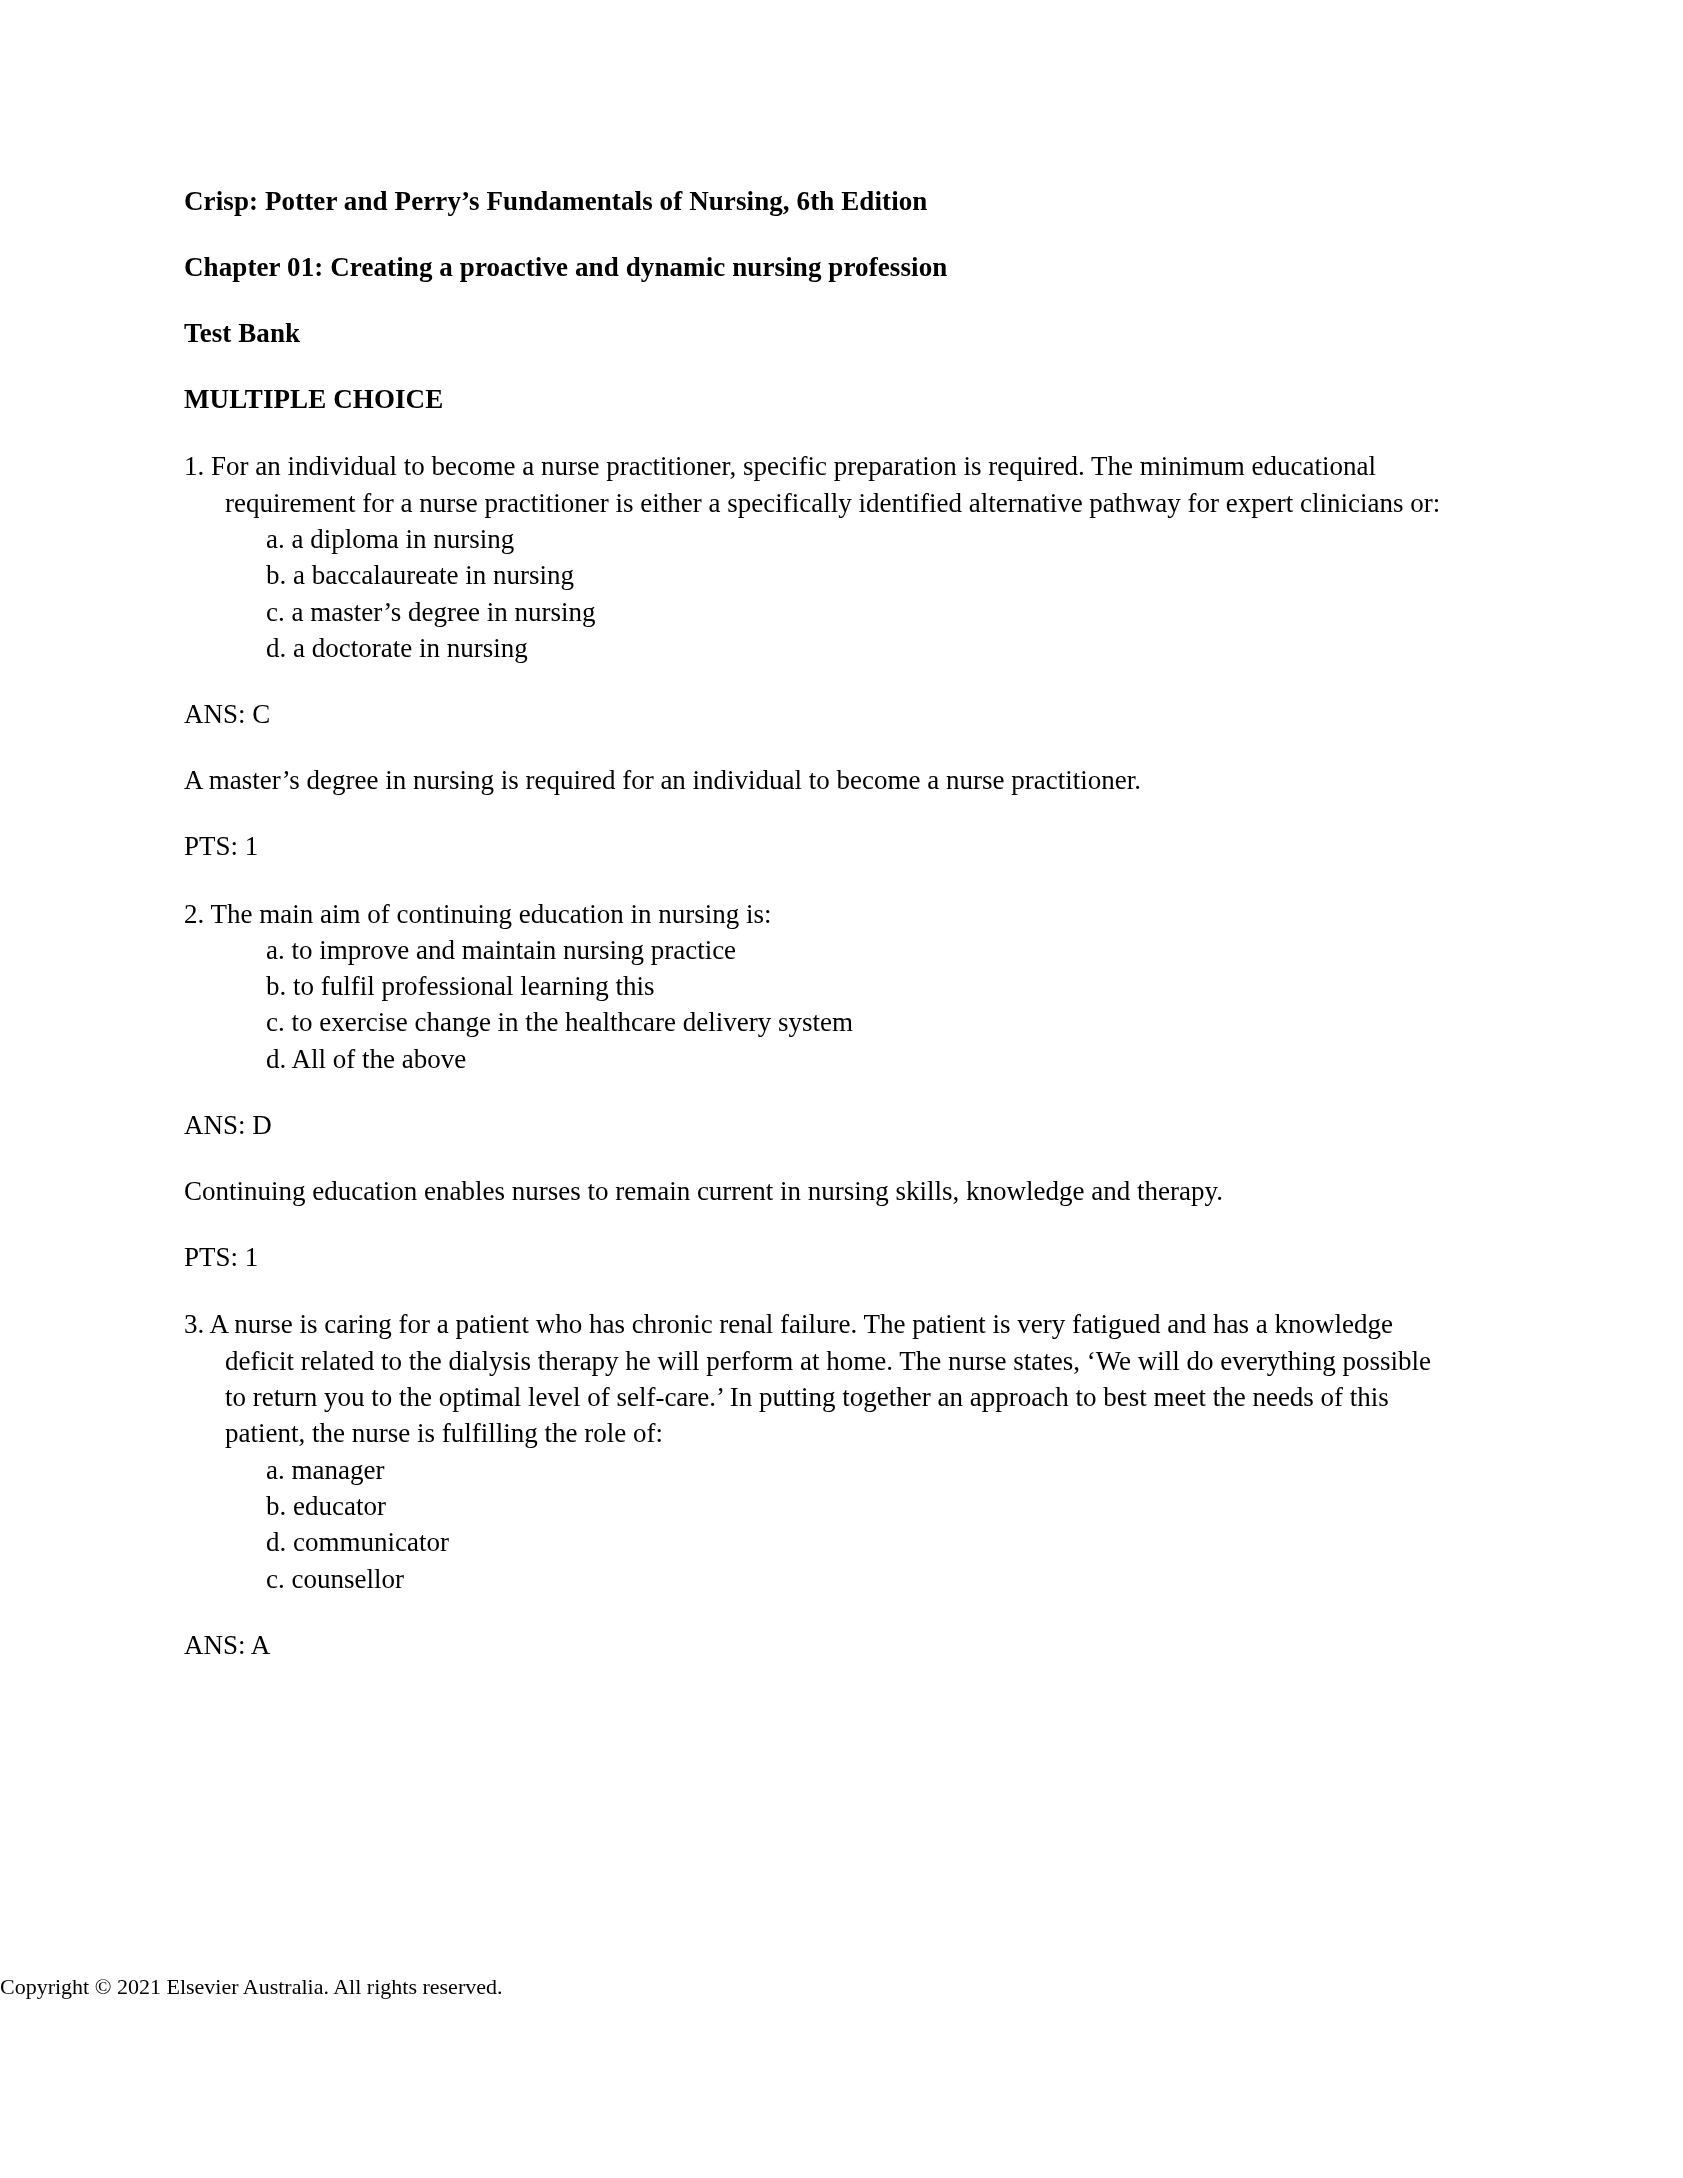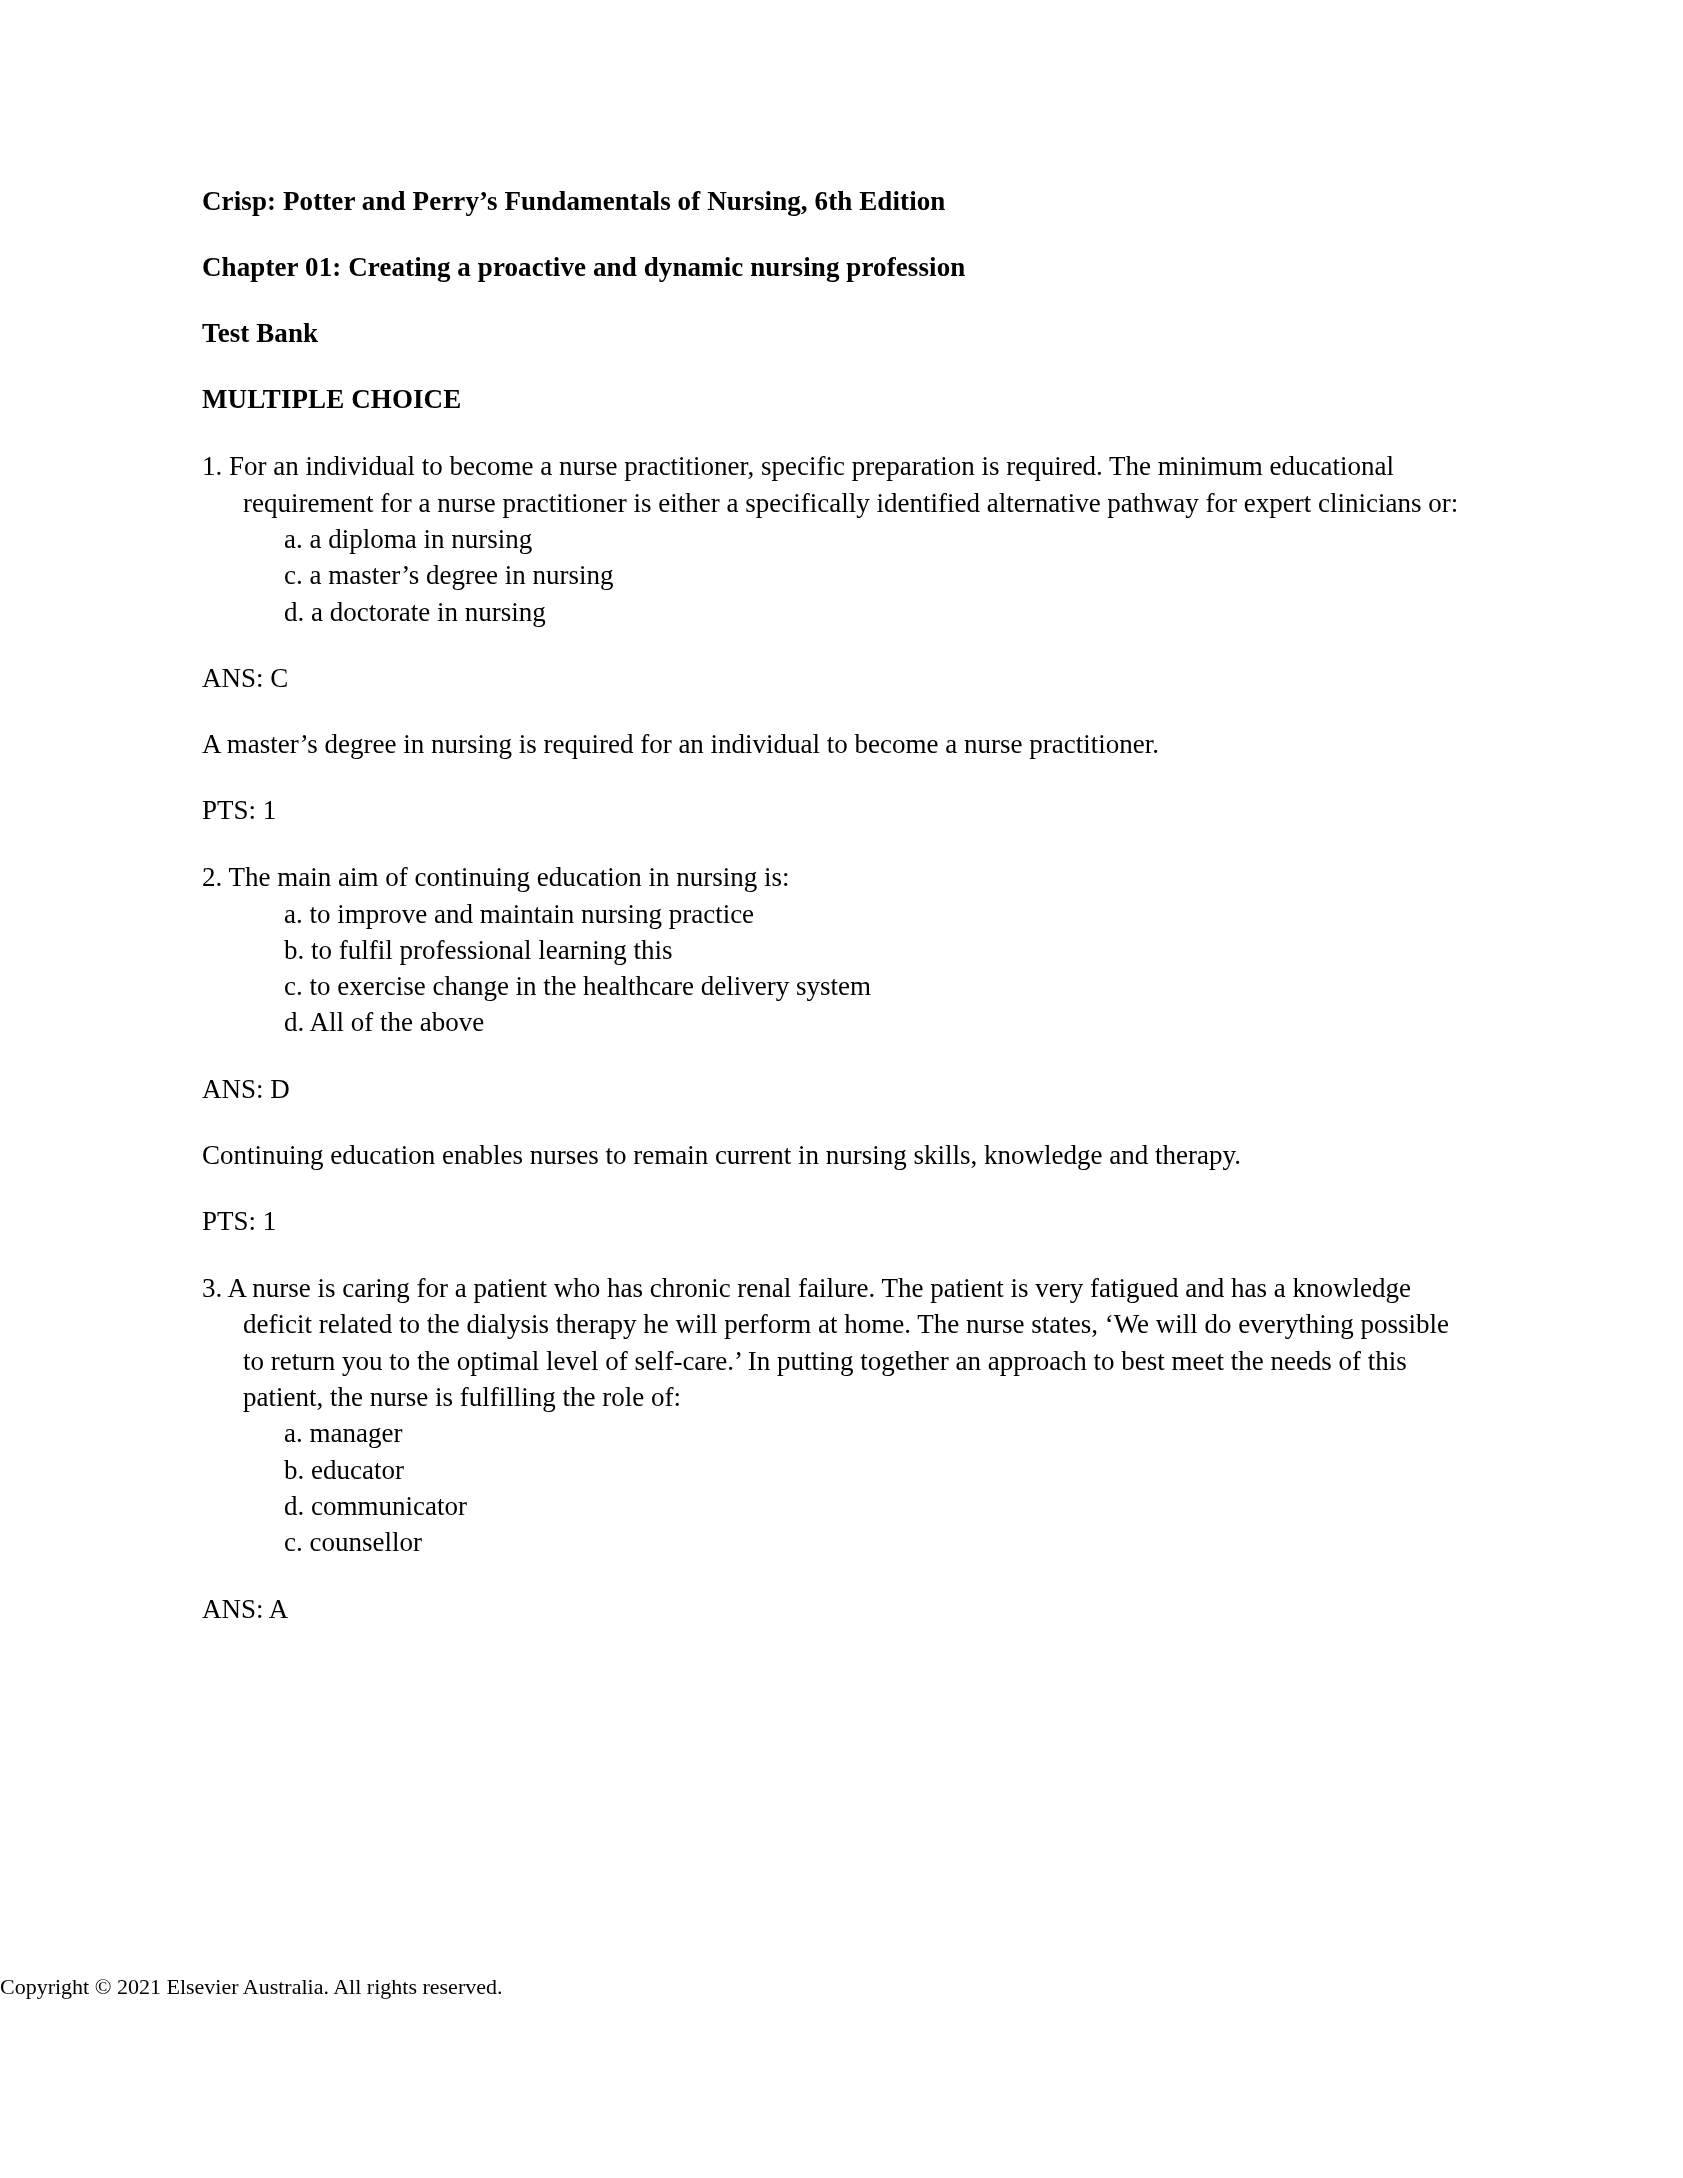--- a/index.html
+++ b/index.html
@@ -17,21 +17,21 @@
   }
   .page {
     position: absolute;
     left: 0; top: 0;
     width: 1683px;
     height: 2178px;
     background: #ffffff;
   }
   .content {
     position: absolute;
-    left: 202px;
+    left: 184px;
     top: 184px;
     width: 1287px;
     font-family: Liberation Serif, serif;
   }
   .heading {
     font-weight: bold;
     font-size: 27px;
     line-height: 1.30;
     margin: 0 0 31px 0;
     letter-spacing: 0.1px;
@@ -93,20 +93,21 @@
     <p class="heading">Chapter 01: Creating a proactive and dynamic nursing profession</p>
 
     <p class="heading">Test Bank</p>
 
     <p class="heading caps">MULTIPLE CHOICE</p>
 
     <div class="question">
       <span class="qtext"><span>1.</span> <span>For an individual to become a nurse practitioner, specific preparation is required. The minimum educational requirement for a nurse practitioner is either a specifically identified alternative pathway for expert clinicians or:</span></span>
       <span class="options">
         <span class="option">a. a diploma in nursing</span>
+        <span class="option">b. a baccalaureate in nursing</span>
         <span class="option">c. a master’s degree in nursing</span>
         <span class="option">d. a doctorate in nursing</span>
       </span>
     </div>
     <p class="ans">ANS: C</p>
     <p class="rationale">A master’s degree in nursing is required for an individual to become a nurse practitioner.</p>
     <p class="pts">PTS: 1</p>
 
     <div class="question">
       <span class="qtext"><span>2.</span> <span>The main aim of continuing education in nursing is:</span></span>

